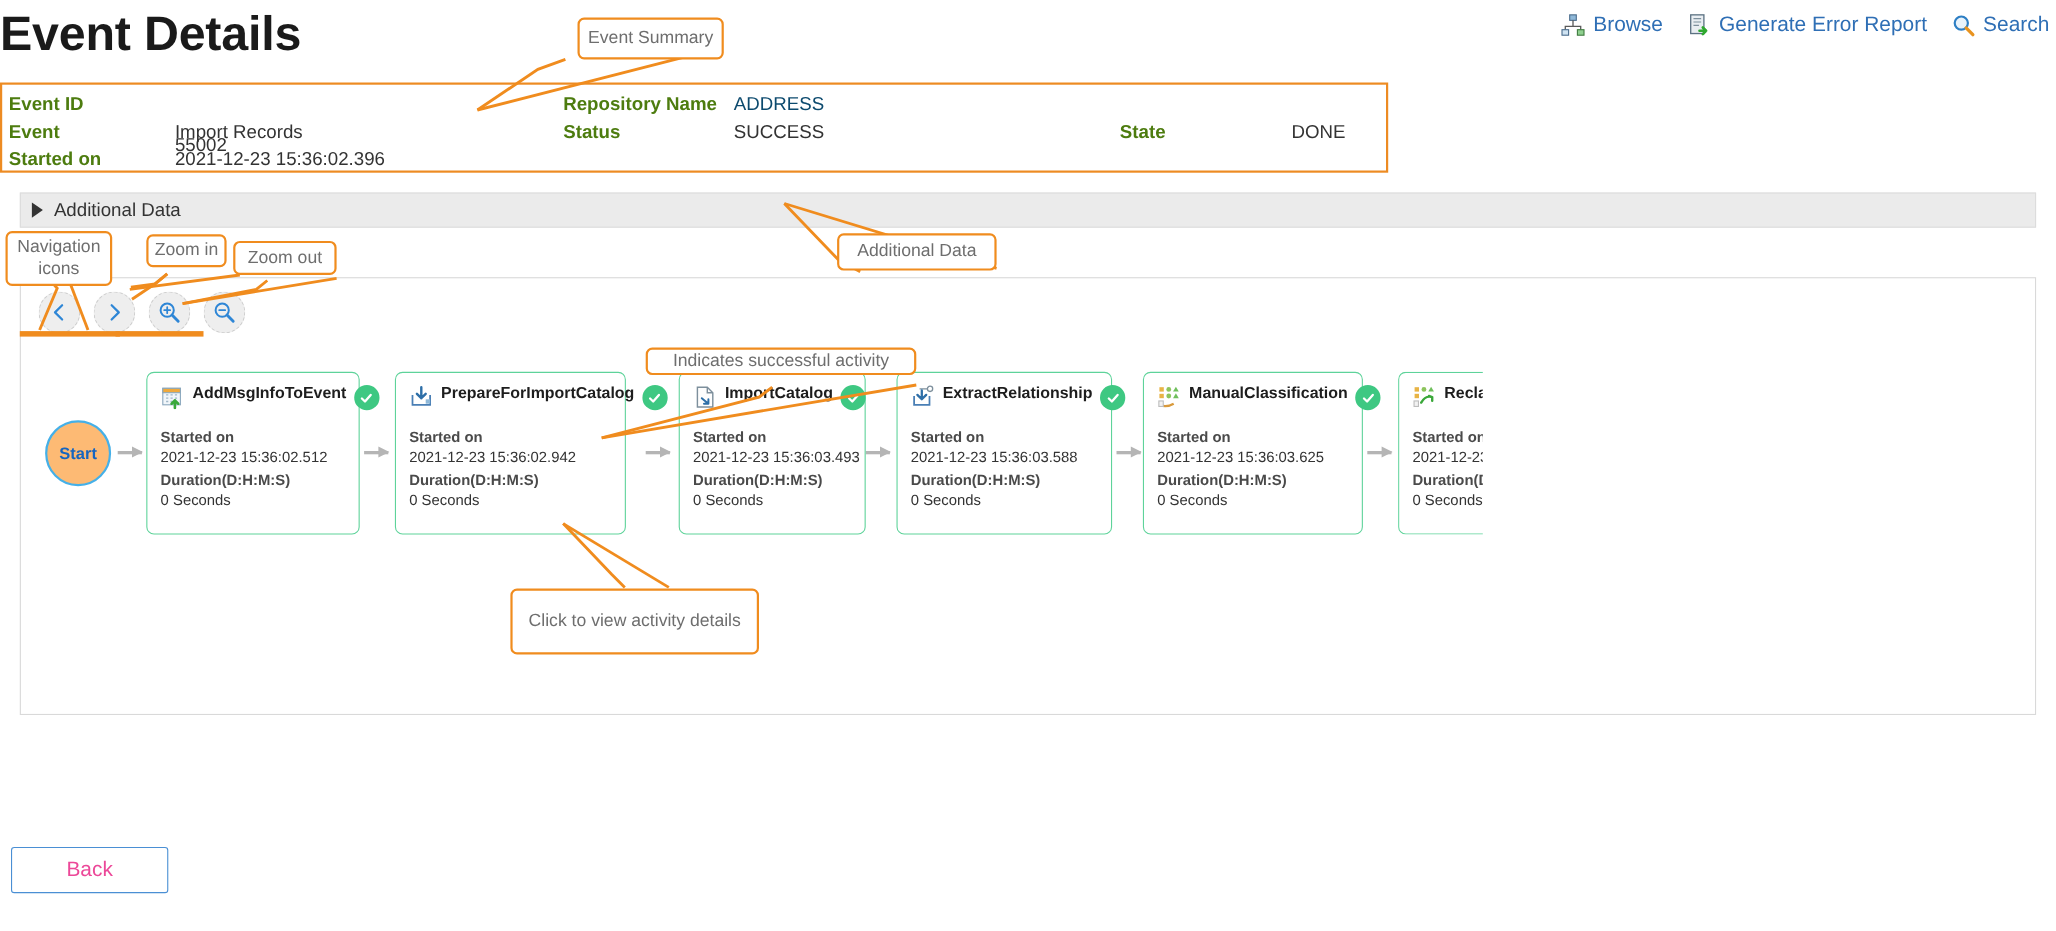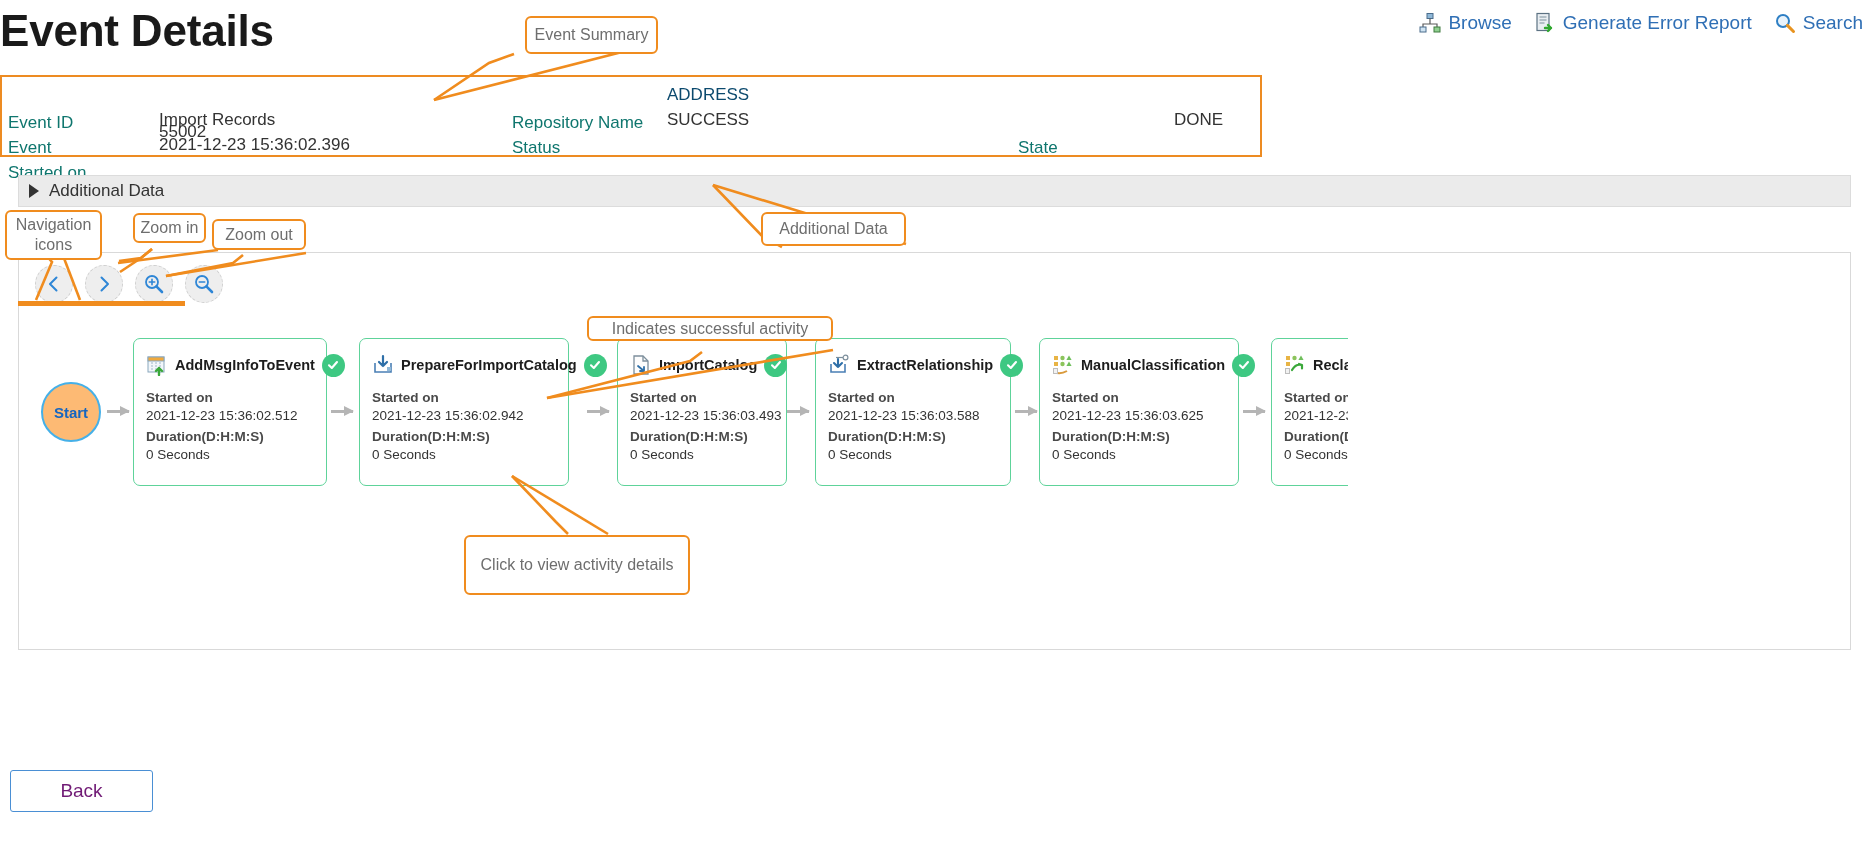--- a/index.html
+++ b/index.html
@@ -54,21 +54,21 @@
     width: 1262px;
     height: 82px;
     border: 2px solid #ED8B22;
     box-sizing: border-box;
   }
   .sum-row {
     position: absolute;
     font-size: 17px;
     white-space: nowrap;
   }
-  .sum-label { font-weight: normal; color: #0f766e; margin-top: 28px; }
+  .sum-label { font-weight: bold; color: #4d7c0f; }
   .sum-value { color: #333; }
   .sum-value.link { color: #0c4a6e; }
 
   
   .additional-bar {
     position: absolute;
     left: 18px;
     top: 175px;
     width: 1833px;
     height: 32px;
@@ -163,21 +163,21 @@
     height: 148px;
     border: 1px solid #5ed39a;
     border-radius: 7px;
     background: #fff;
     box-sizing: border-box;
     padding: 11px 12px 0 12px;
     cursor: pointer;
   }
   .card-head {
     display: flex;
-    align-items: center;
+    align-items: flex-start;
     gap: 7px;
     height: 30px;
     white-space: nowrap;
   }
   .card-title {
     font-size: 14.5px;
     font-weight: bold;
     color: #1d1d1d;
   }
   .act-ico { width: 22px; height: 22px; flex: 0 0 auto; display:block;}
@@ -207,21 +207,21 @@
   
   .back-btn {
     position: absolute;
     left: 10px;
     top: 770px;
     width: 143px;
     height: 42px;
     border: 1px solid #4a8fd4;
     border-radius: 3px;
     background: #fff;
-    color: #701a75;
+    color: #ec4899;
     font-size: 19px;
     font-family: "Liberation Sans", sans-serif;
     cursor: pointer;
   }
 
   
   .callout {
     position: absolute;
     border: 2px solid #F08C1E;
     border-radius: 6px;

